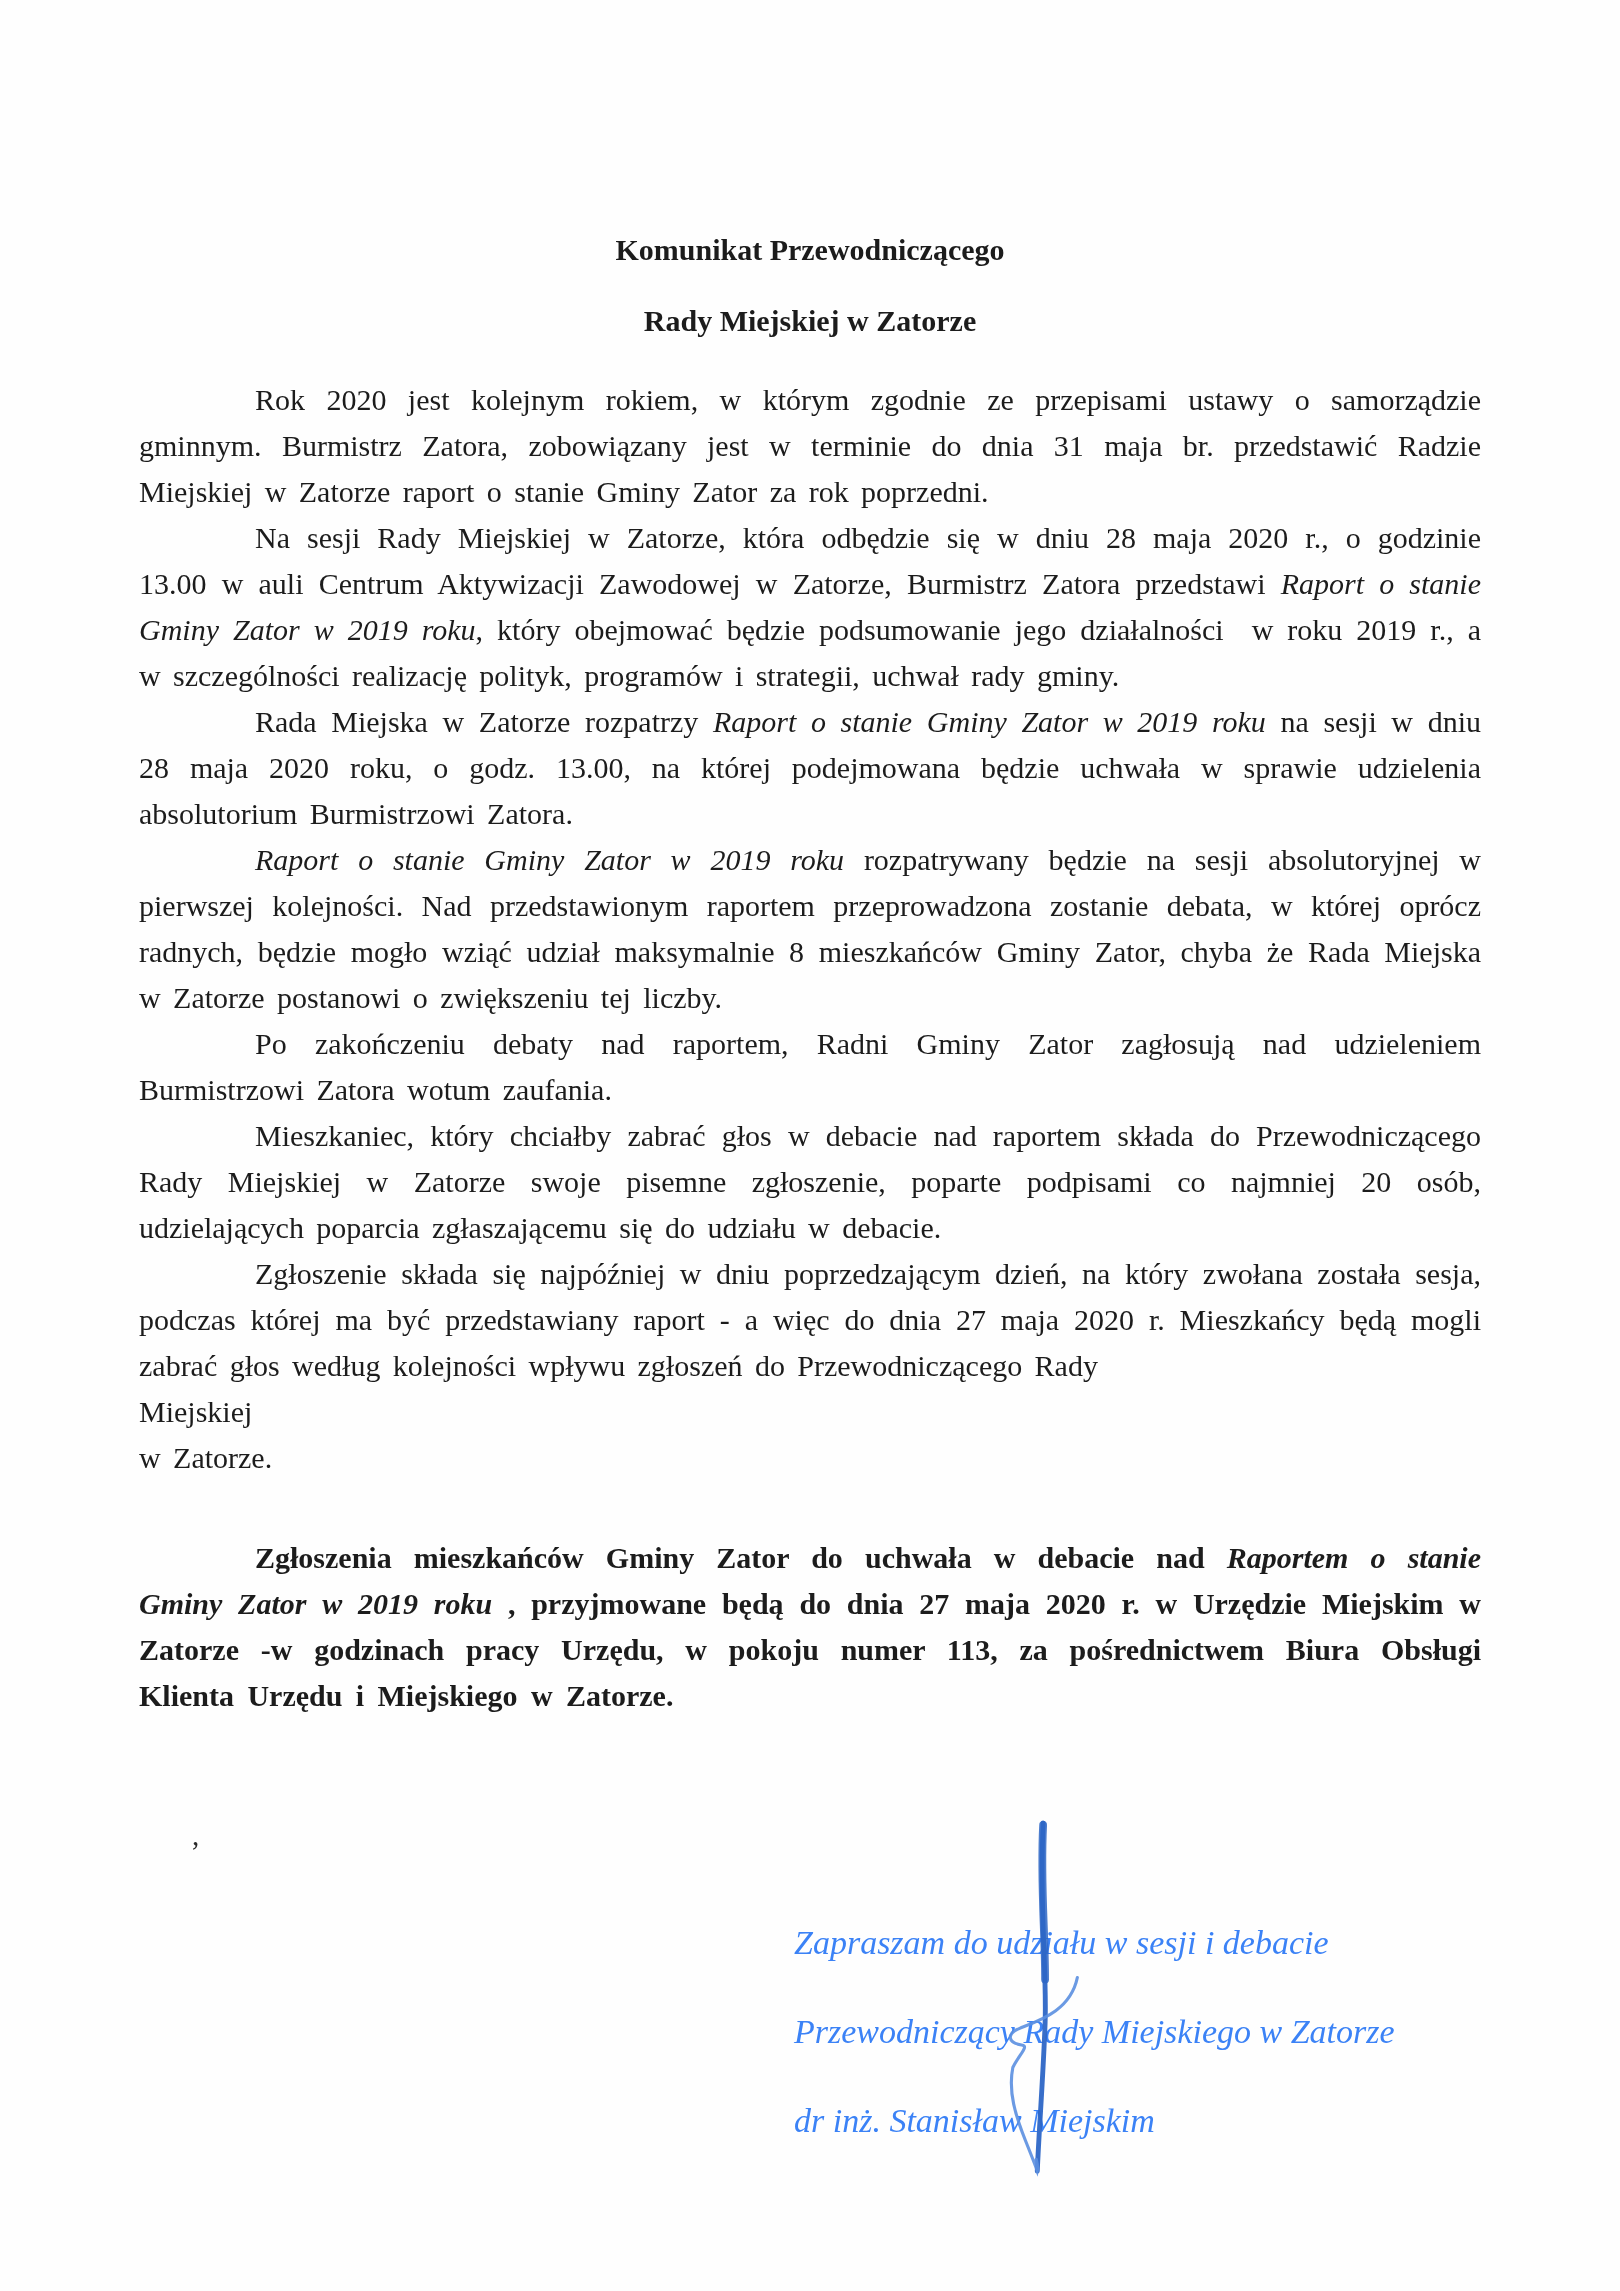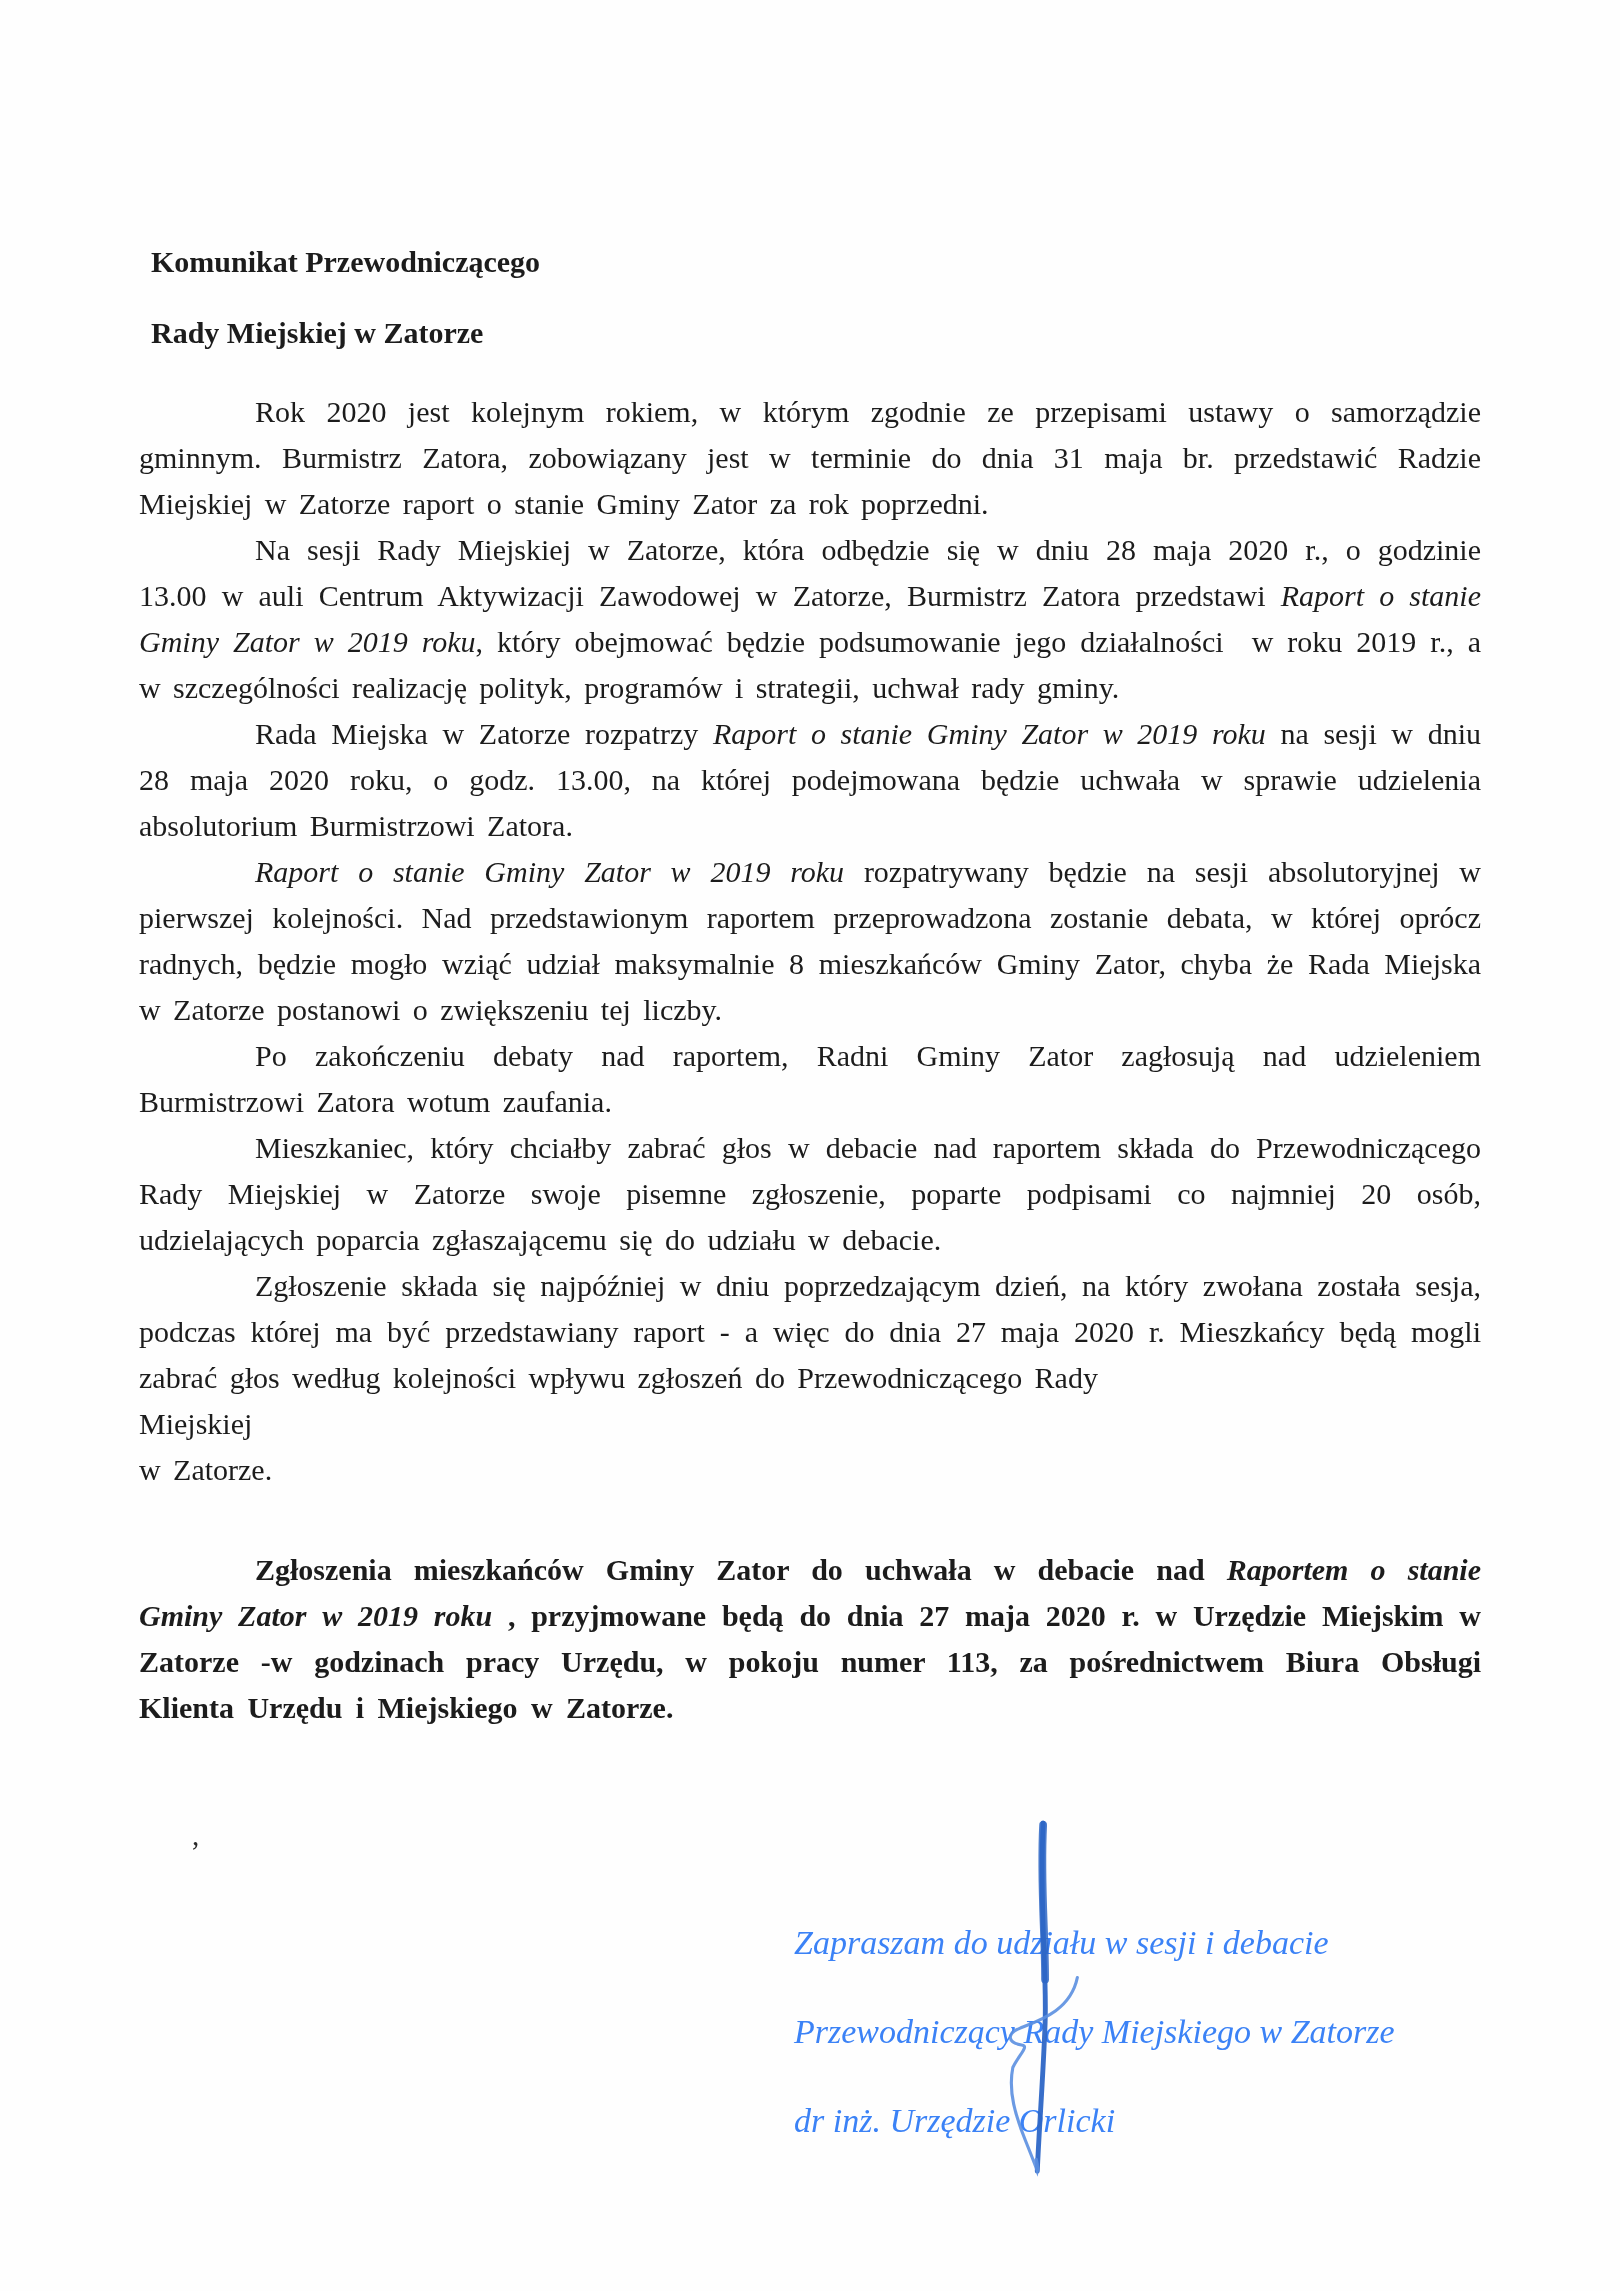--- a/index.html
+++ b/index.html
@@ -12,21 +12,22 @@
     color: #1c1c1c;
     overflow: hidden;
   }
   .content {
     position: absolute;
     left: 139px;
     width: 1342px;
     top: 0;
   }
   .title-line {
-    margin: 12px;
+    margin: 0;
+    text-align: center;
     font-weight: bold;
     font-size: 30px;
     line-height: 33px;
     white-space: pre-wrap;
   }
   .title-1 { padding-top: 233px; }
   .title-2 { margin-top: 38px; }
   .subtitle {
     margin: 37px 0 0 0;
     text-align: center;
@@ -102,21 +103,21 @@
 
     <p class="body-p bold-p"><span>Zgłoszenia mieszkańców Gminy Zator do uchwała w debacie nad </span><span class="it">Raportem o stanie Gminy Zator w 2019 roku</span><span> , przyjmowane będą do dnia 27 maja 2020 r. w Urzędzie Miejskim w Zatorze -w godzinach pracy Urzędu, w pokoju numer 113, za pośrednictwem Biura Obsługi  Klienta Urzędu i Miejskiego w Zatorze.</span></p>
 
   </div>
 
   <span class="stray-mark">,</span>
 
   <div class="signature-block">
     <p class="sig-line">Zapraszam do udziału w sesji i debacie</p>
     <p class="sig-line">Przewodniczący Rady Miejskiego w Zatorze</p>
-    <p class="sig-line">dr inż. Urzędzie Orlicki</p>
+    <p class="sig-line">dr inż. Stanisław Miejskim</p>
   </div>
 
   <svg class="ink-overlay" viewBox="0 0 180 400" xmlns="http://www.w3.org/2000/svg">
     <path d="M 84 20 C 80 110, 88 170, 86 225 C 84 280, 80 330, 78 376" fill="none" stroke="#2d66c6" stroke-width="5" stroke-linecap="round" opacity="0.95"></path>
     <path d="M 84 22 C 81 80, 86 130, 86 180" fill="none" stroke="#2d66c6" stroke-width="8" stroke-linecap="round" opacity="0.85"></path>
     <path d="M 119 178 C 112 212, 80 222, 60 230 C 46 236, 48 245, 62 247 C 70 248, 60 256, 53 270 C 48 295, 56 320, 66 345 C 72 360, 76 370, 78 376 C 79 372, 78 368, 77 364" fill="none" stroke="#5b8fe0" stroke-width="3.2" stroke-linecap="round" opacity="0.9"></path>
   </svg>
 </div>
 
 

